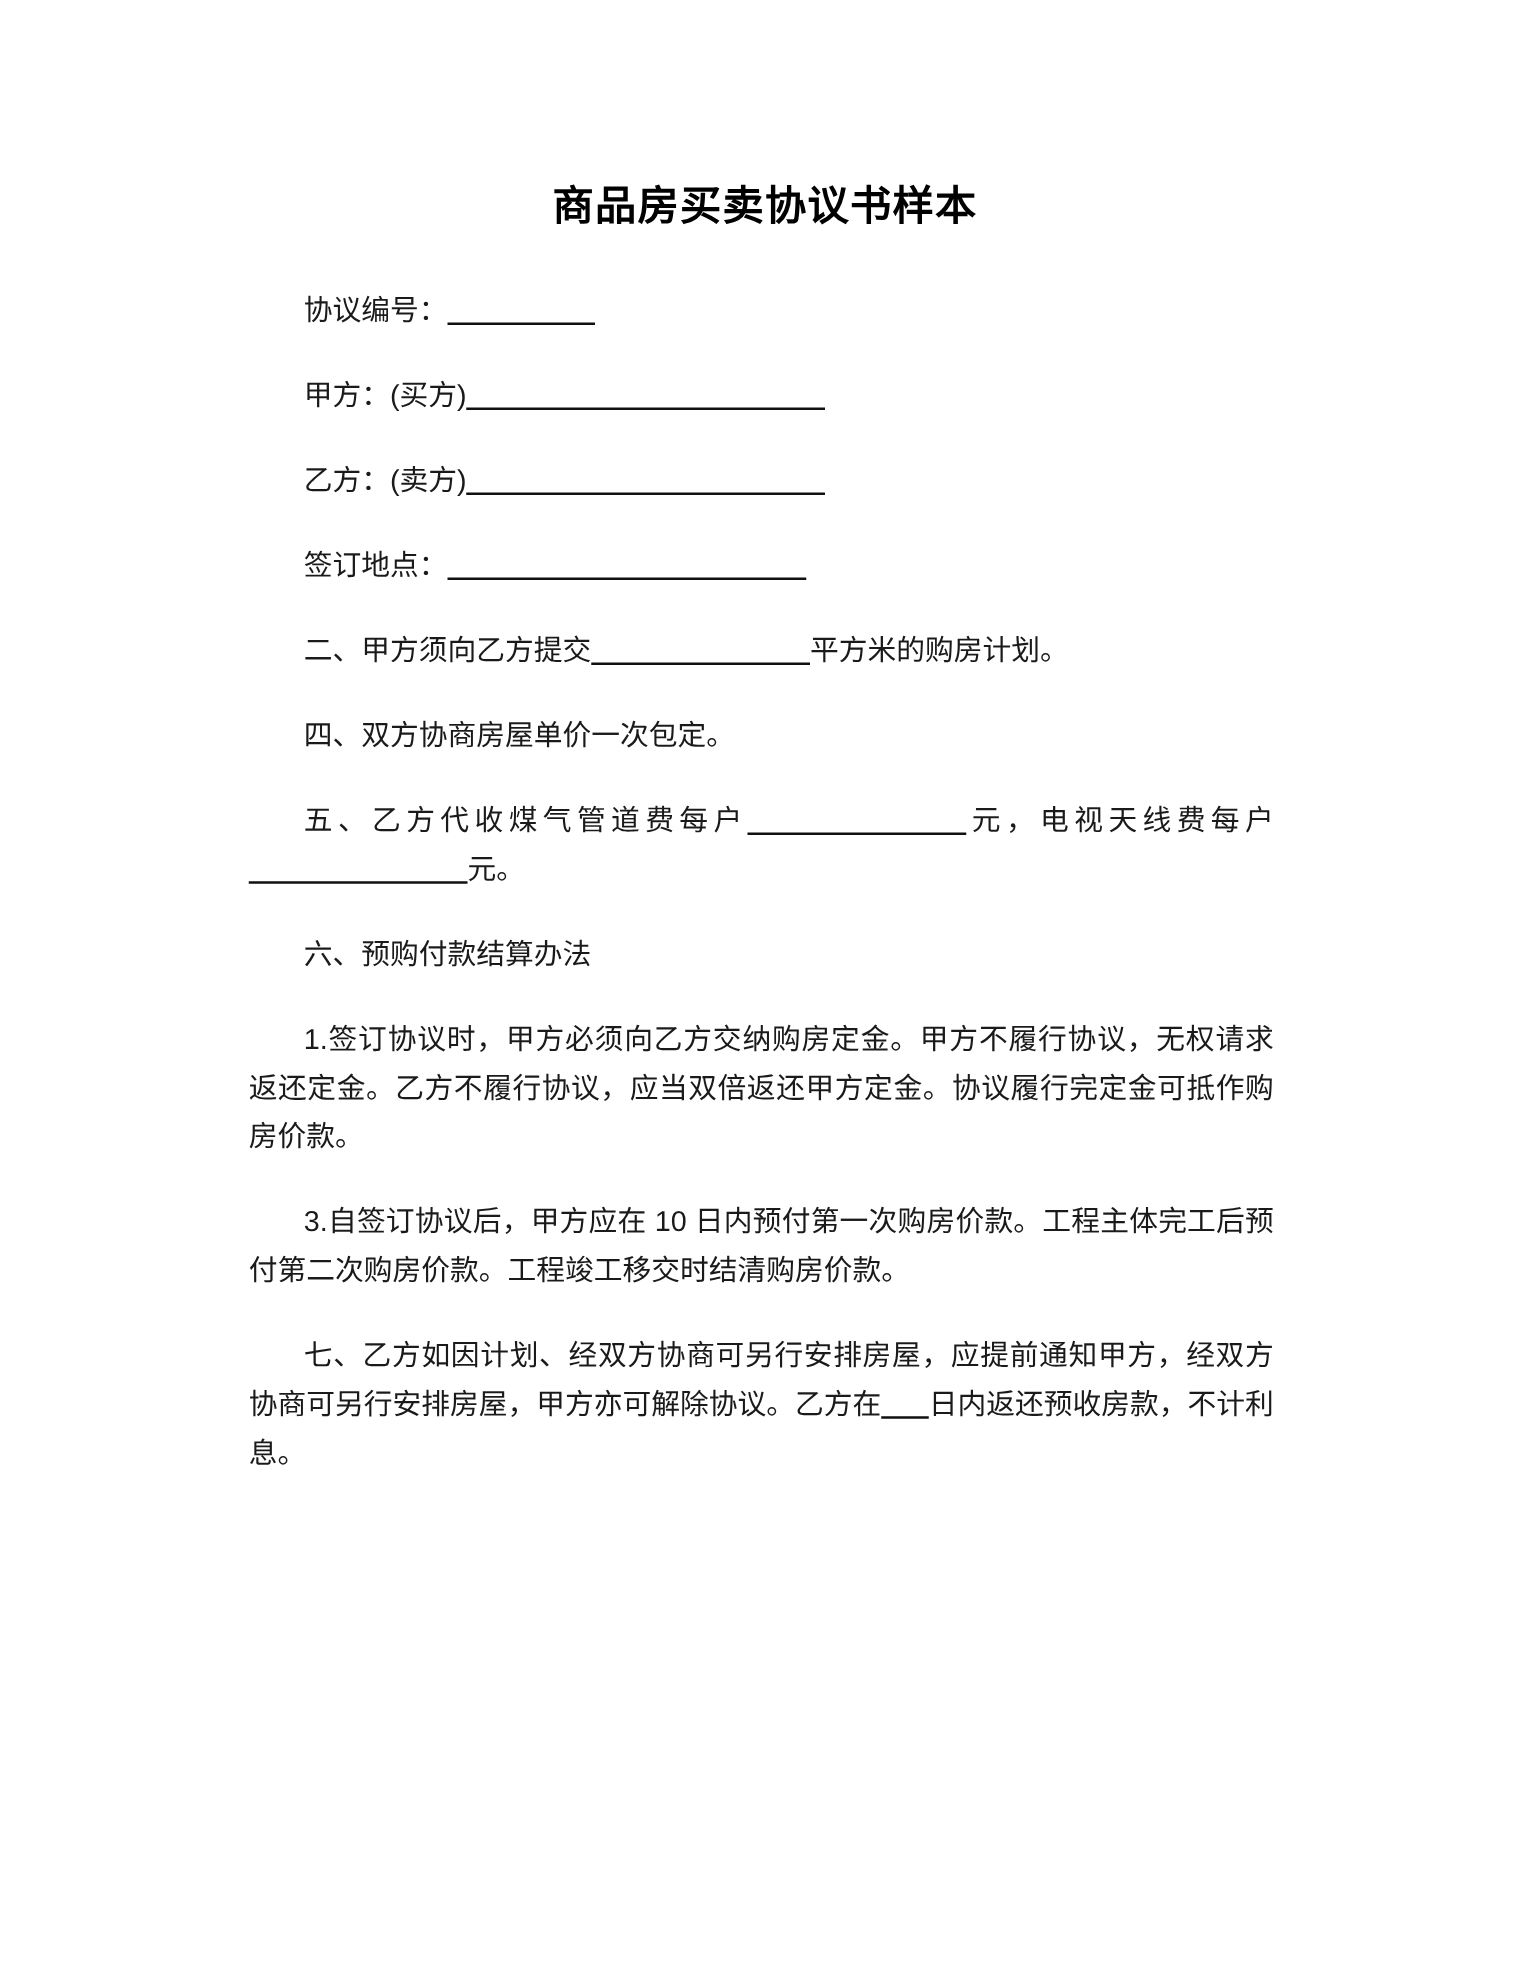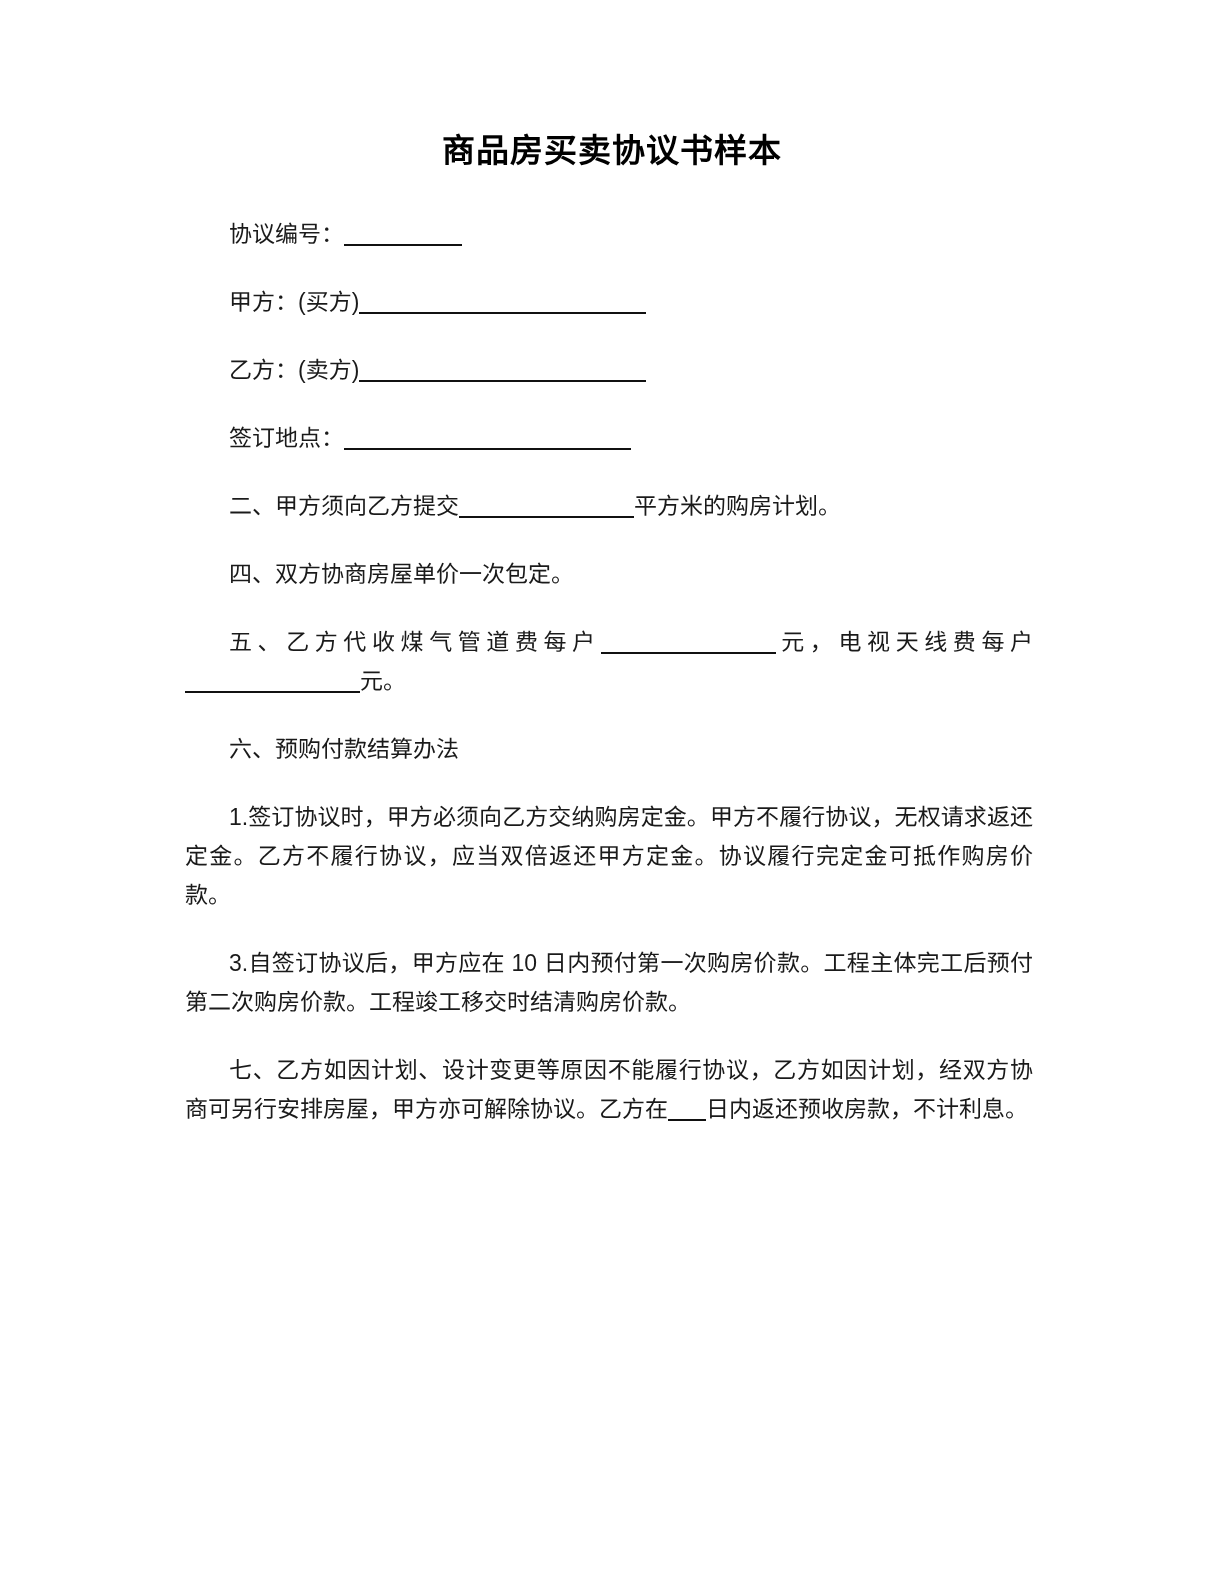--- a/index.html
+++ b/index.html
@@ -16,21 +16,21 @@
     -webkit-font-smoothing: antialiased;
     overflow: hidden;
   }
 
   .page {
     position: relative;
     width: 1224px;
     height: 1152px;
     box-sizing: border-box;
     background: #ffffff;
-    padding: 2px;
+    padding: 16px;
   }
 
   
   .doc-title {
     margin: 0;
     padding-top: 128px;
     text-align: center;
     font-size: 33px;
     font-weight: bold;
     letter-spacing: 1px;
@@ -115,16 +115,16 @@
 
     <p class="para clause"><span>五、乙方代收煤气管道费每户</span><span class="fill fill-xl"></span><span>元，电视天线费每户</span><span class="fill fill-xl"></span><span>元。</span></p>
 
     <p class="para clause nowrap"><span>六、预购付款结算办法</span></p>
 
     <p class="para flow">1.签订协议时，甲方必须向乙方交纳购房定金。甲方不履行协议，无权请求返还定金。乙方不履行协议，应当双倍返还甲方定金。协议履行完定金可抵作购房价款。</p>
 
     <p class="para flow">3.自签订协议后，甲方应在 10 日内预付第一次购房价款。工程主体完工后预付第二次购房价款。工程竣工移交时结清购房价款。</p>
 
 
-    <p class="para flow"><span>七、乙方如因计划、设计变更等原因不能履行协议，乙方如因计划，经双方协商可另行安排房屋，甲方亦可解除协议。乙方在</span><span class="fill fill-xs"></span><span>日内返还预收房款，不计利息。</span></p>
+    <p class="para flow"><span>七、乙方如因计划、经双方协商可另行安排房屋，应提前通知甲方，经双方协商可另行安排房屋，甲方亦可解除协议。乙方在</span><span class="fill fill-xs"></span><span>日内返还预收房款，不计利息。</span></p>
 
   </div>
 </div>
 
 </body></html>

